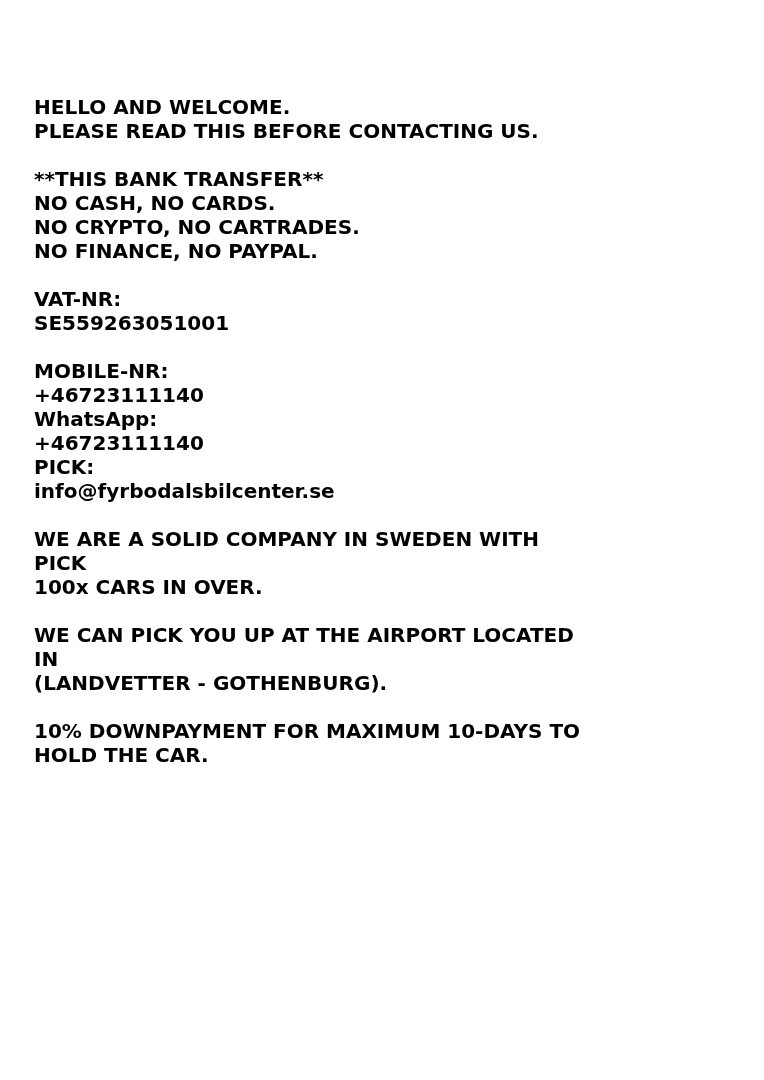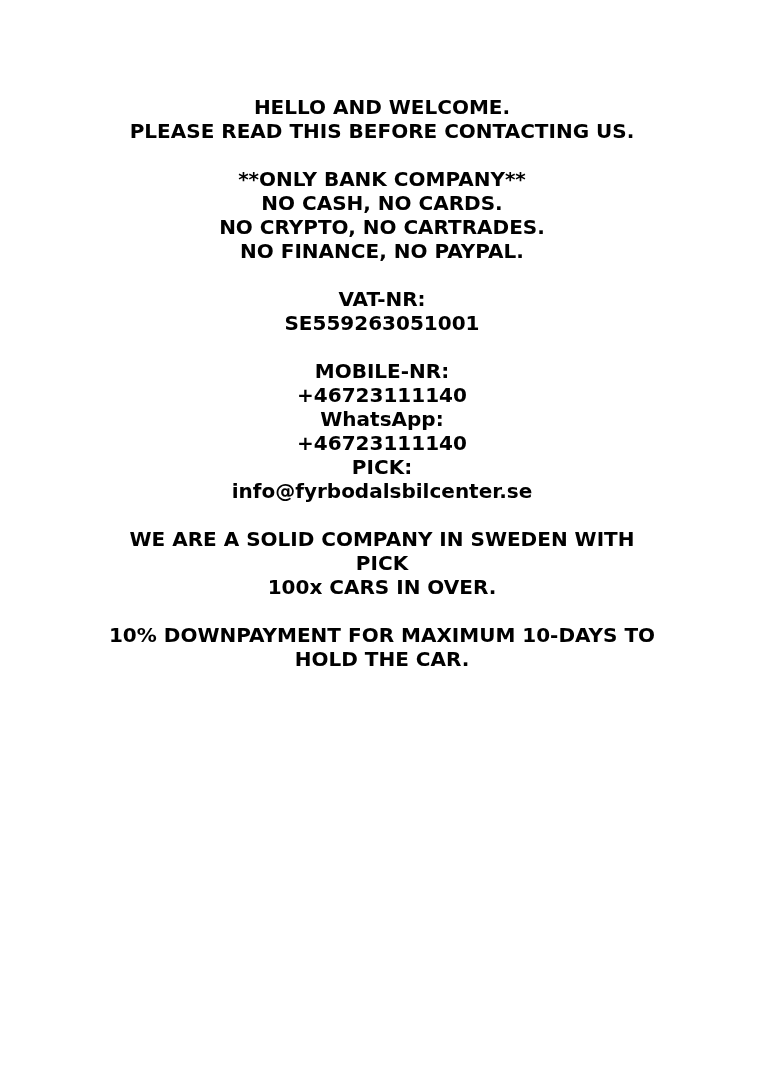--- a/index.html
+++ b/index.html
@@ -17,21 +17,21 @@
   }
   .doc {
     box-sizing: border-box;
     width: 100%;
     padding: 95px 34px 0 34px;
     font-family: "DejaVu Sans", "Liberation Sans", sans-serif;
     font-weight: 700;
     font-size: 20px;
     line-height: 24px;
     color: #000000;
-    text-align: center;
+    text-align: left;
   }
   .para {
     margin: 0 0 24px 0;
   }
   .line {
     white-space: pre-wrap; 
     min-height: 24px;
   }
   .u {
     text-decoration: underline;
@@ -45,21 +45,21 @@
 <div class="page">
   <div class="doc">
 
     <div class="para">
       <div class="line">HELLO AND WELCOME.</div>
       <div class="line">PLEASE READ THIS BEFORE CONTACTING US.</div>
     </div>
 
 
     <div class="para">
-      <div class="line">**ONLY BANK COMPANY**</div>
+      <div class="line">**THIS BANK TRANSFER**</div>
       <div class="line">NO CASH, NO CARDS.</div>
       <div class="line">NO CRYPTO, NO CARTRADES.</div>
       <div class="line">NO FINANCE, NO PAYPAL.</div>
     </div>
 
     <div class="para">
       <div class="line">VAT-NR:</div>
       <div class="line">SE559263051001</div>
     </div>
 
@@ -71,20 +71,25 @@
       <div class="line">PICK:</div>
       <div class="line">info@fyrbodalsbilcenter.se</div>
     </div>
 
     <div class="para">
       <div class="line">WE ARE A SOLID COMPANY IN SWEDEN WITH</div>
       <div class="line">PICK</div>
       <div class="line">100x CARS IN OVER.</div>
     </div>
 
+    <div class="para">
+      <div class="line">WE CAN PICK YOU UP AT THE AIRPORT LOCATED</div>
+      <div class="line">IN</div>
+      <div class="line">(LANDVETTER - GOTHENBURG).</div>
+    </div>
 
     <div class="para">
       <div class="line">10% DOWNPAYMENT FOR MAXIMUM 10-DAYS TO</div>
       <div class="line">HOLD THE CAR.</div>
     </div>
 
   </div>
 </div>
 
 </body></html>

